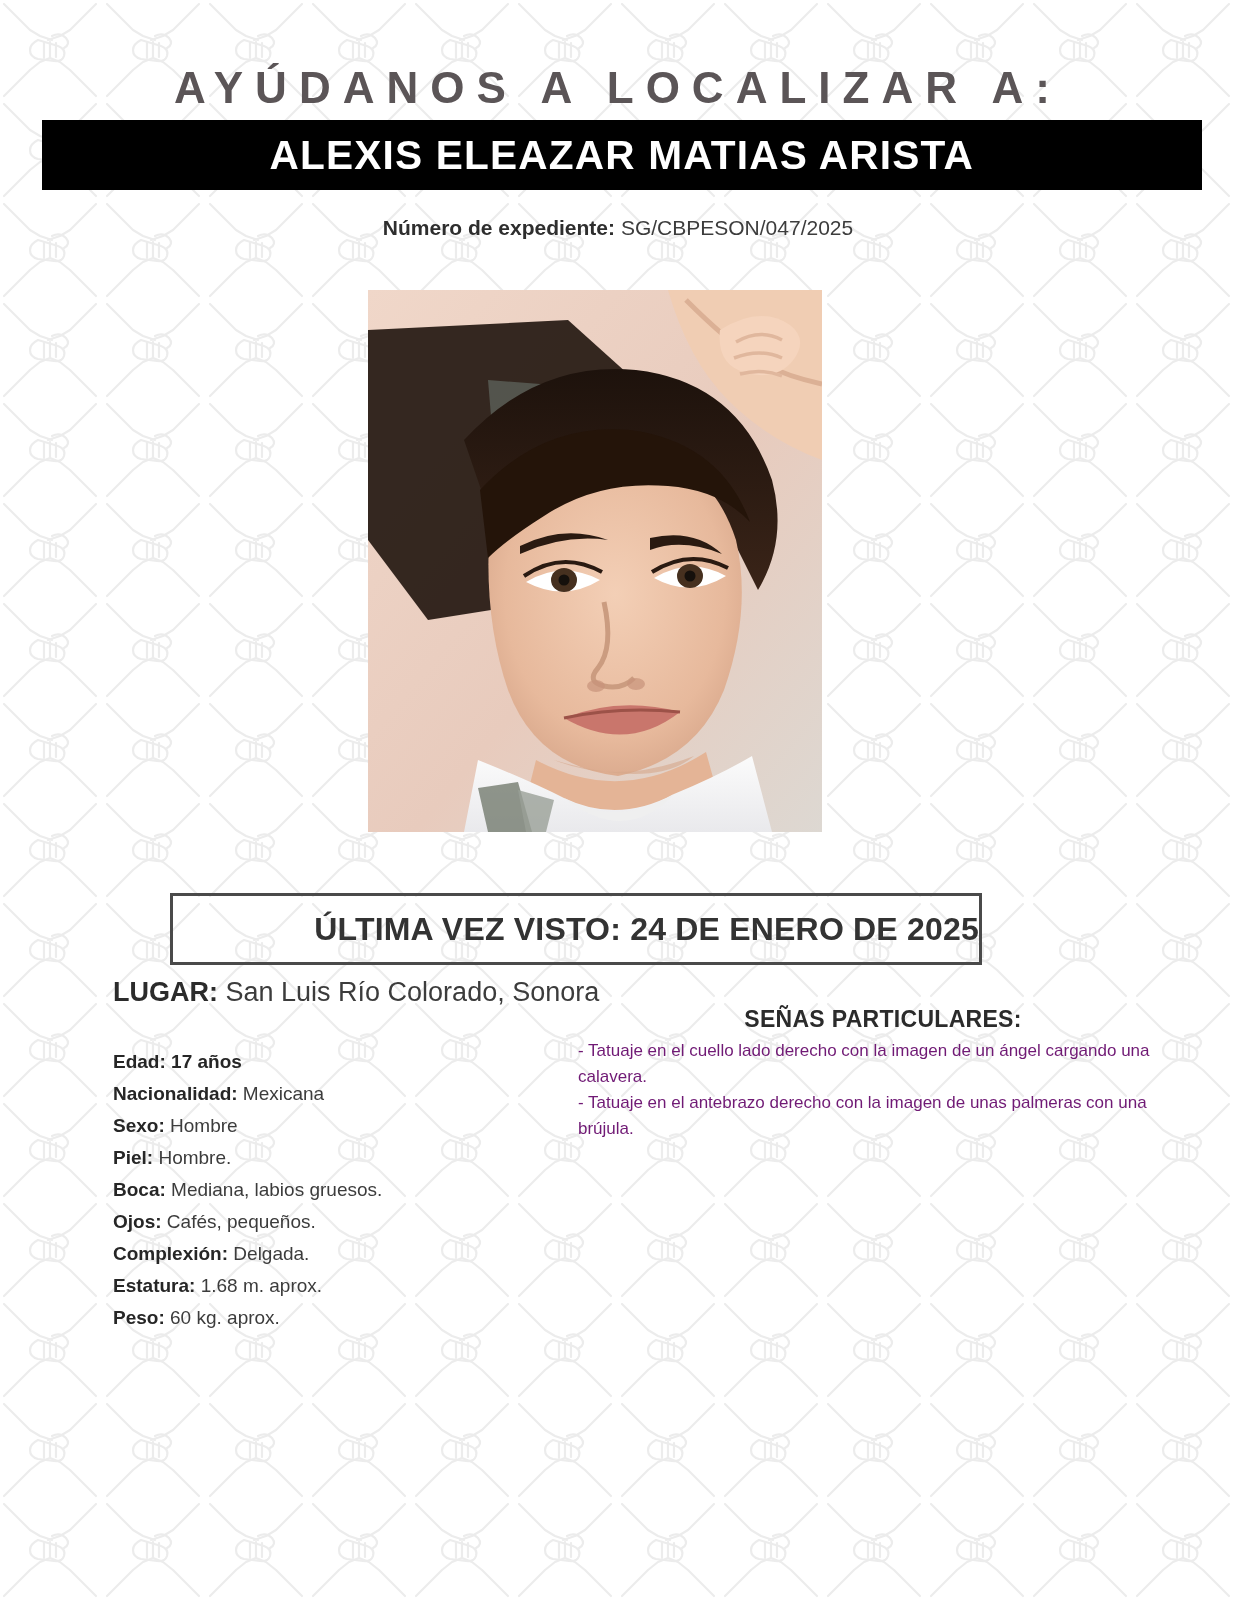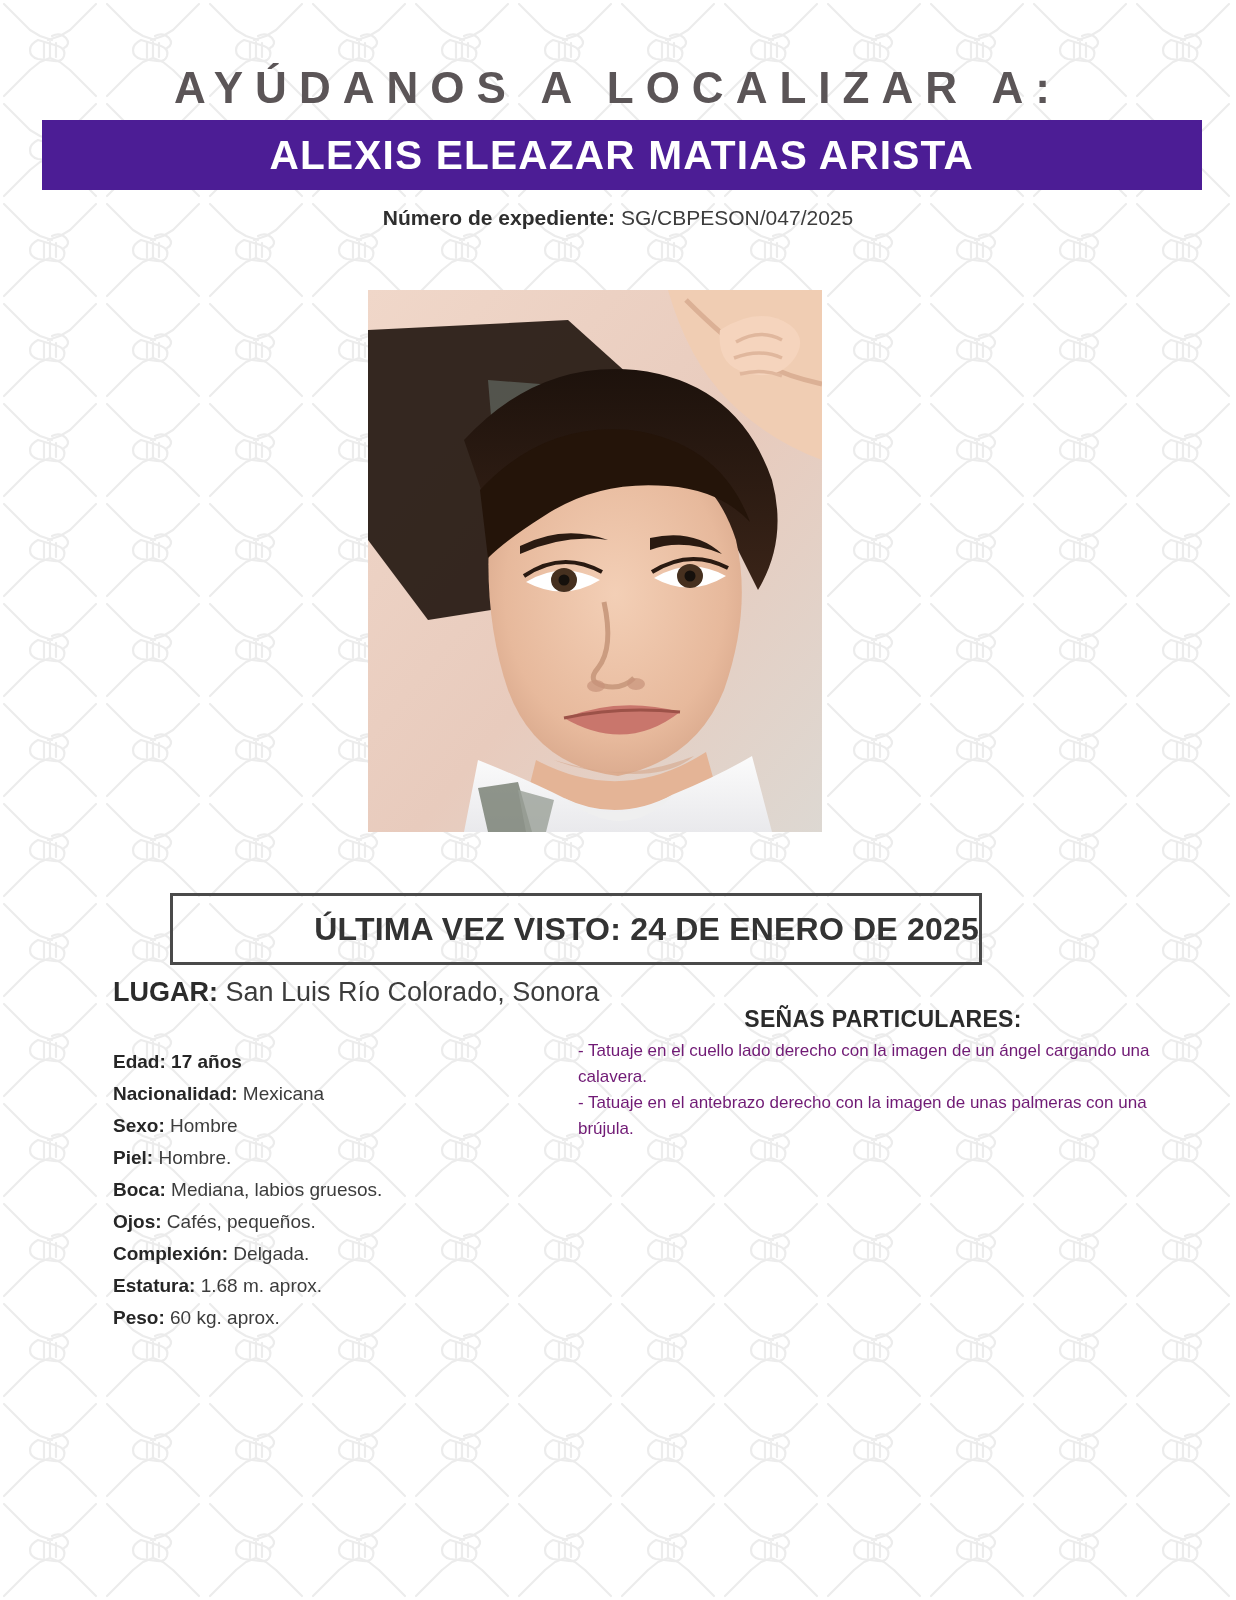--- a/index.html
+++ b/index.html
@@ -28,32 +28,32 @@
     position:absolute;left:0;top:63px;width:1236px;
     text-align:center;
     font-size:44px;font-weight:bold;
     letter-spacing:12px;
     color:#5b5557;
     white-space:nowrap;
   }
   .name-bar{
     position:absolute;left:42px;top:120px;
     width:1160px;height:70px;
-    background:#4c1d95;
+    background:#000000;
     display:flex;align-items:center;justify-content:center;
   }
   .name-bar span{
     color:#ffffff;font-size:41px;font-weight:bold;
     letter-spacing:1.2px;
     font-family:"Liberation Sans", sans-serif;
     transform:scaleX(0.99);
     white-space:nowrap;
   }
   .expediente{
-    position:absolute;left:0;top:206px;width:1236px;
+    position:absolute;left:0;top:216px;width:1236px;
     text-align:center;font-size:21px;white-space:nowrap;
   }
   .expediente b{font-weight:bold;color:#2e2e2e;}
   .expediente span{color:#3c3c3c;font-weight:normal;}
 
   
   #photo{
     position:absolute;left:368px;top:290px;
     width:454px;height:542px;
     overflow:hidden;

